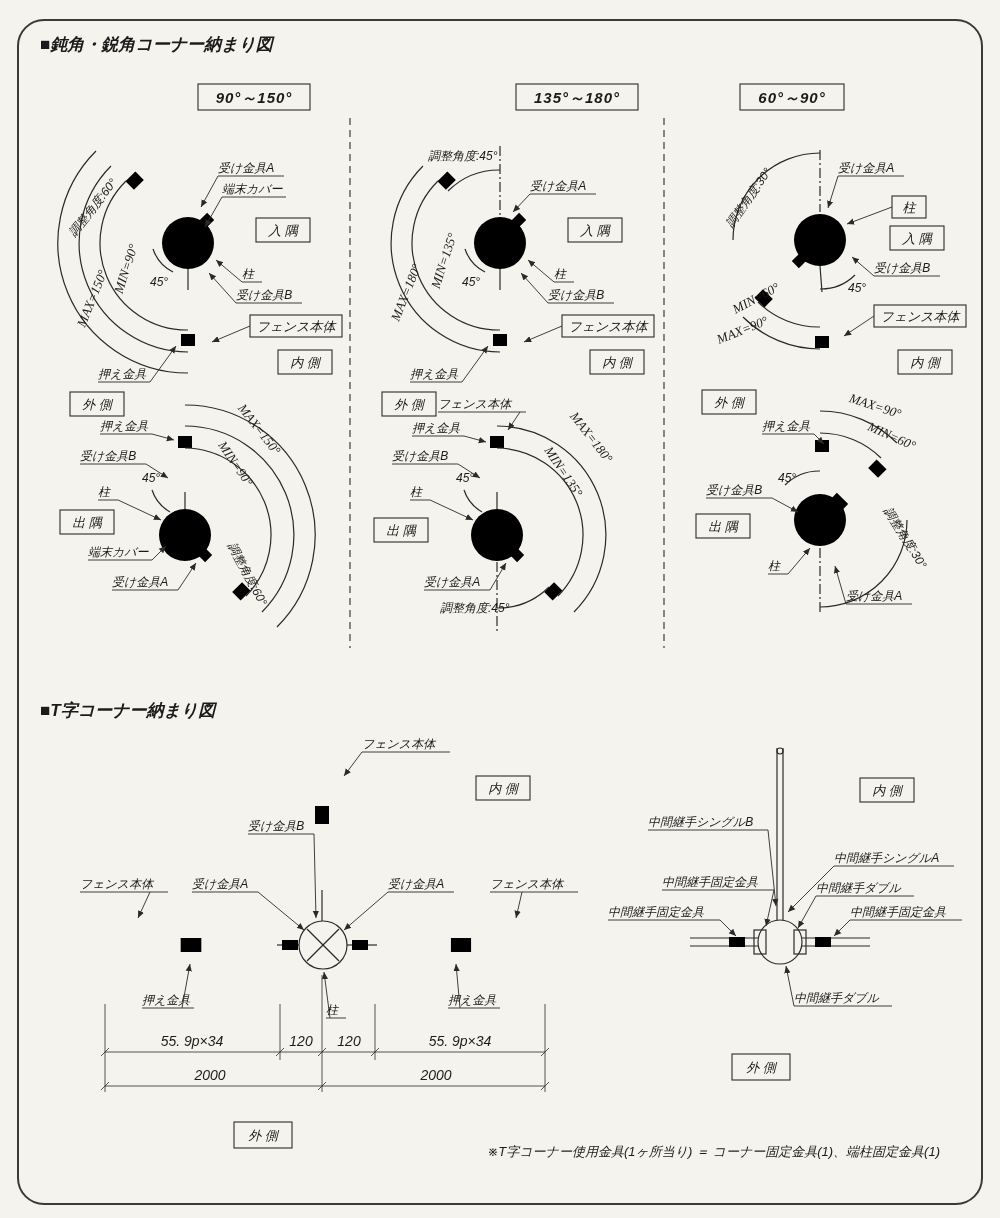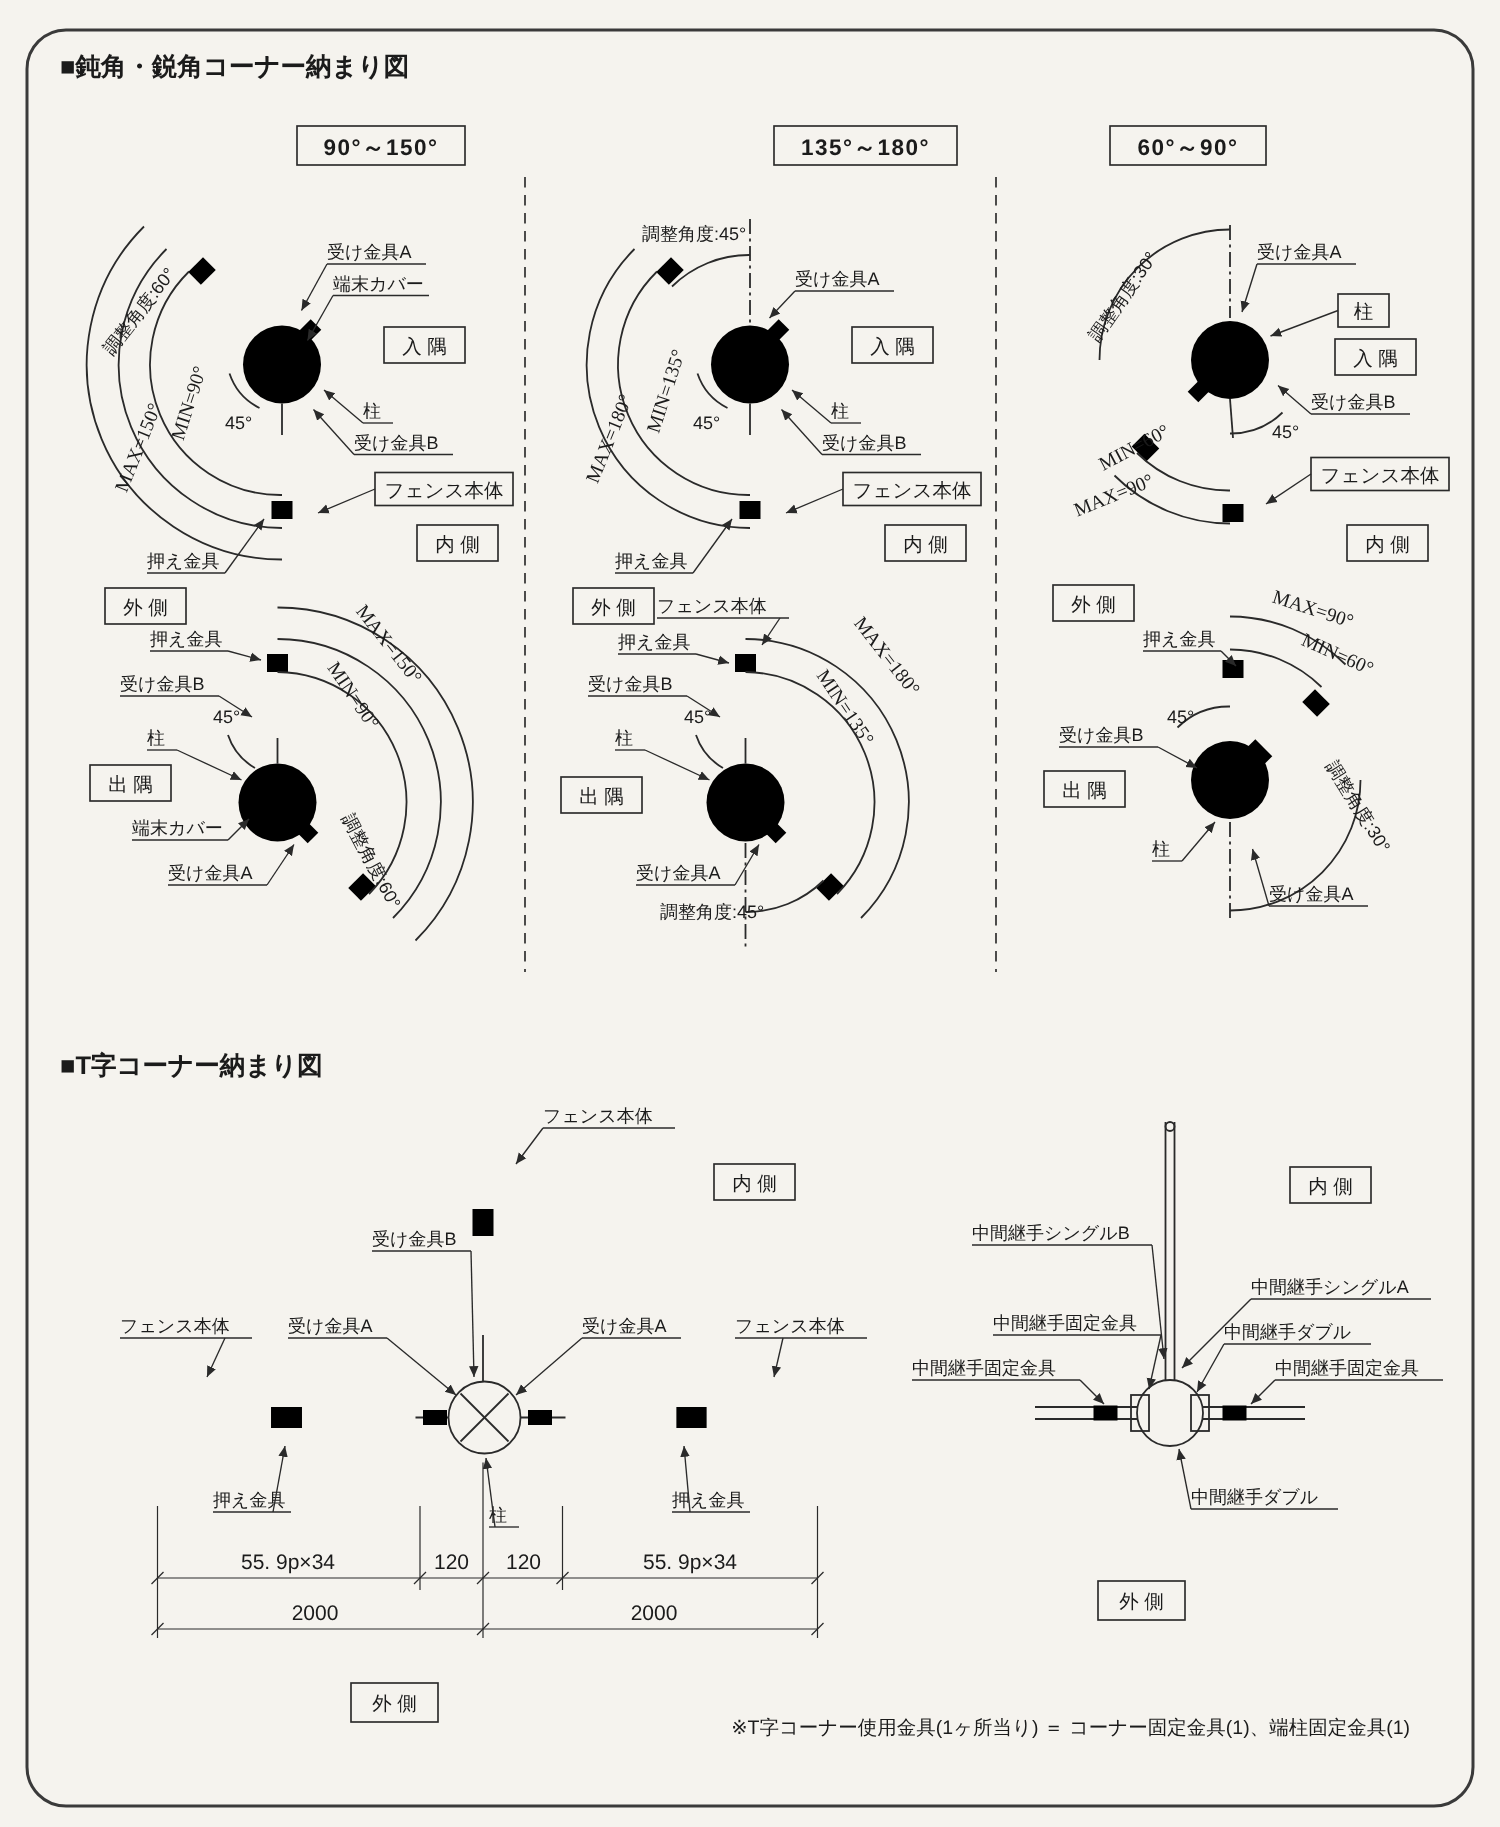--- a/index.html
+++ b/index.html
@@ -1,16 +1,16 @@
 <!DOCTYPE html>
 <html><head>
 <meta charset="utf-8">
 <style>
   html,body { margin:0; padding:0; background:#dddbd4; }
-  .sheet { width:1000px; height:1218px; position:relative; background:#f5f3ee; }
+  .sheet { width:1000px; height:1218px; position:relative; background:#f5f3ee;font-style:italic; }
   svg { display:block; }
   svg text { font-family:"Liberation Sans","DejaVu Sans",sans-serif; fill:#1b1b1b; font-size:12px; }
   .ttl { font-size:17px; font-weight:bold; }
   .hdr { font-size:15px; font-weight:bold; text-anchor:middle; letter-spacing:1px; }
   .boxlbl { font-size:13px; text-anchor:middle; }
   .lbl { font-size:12px; }
   .rot { font-size:12px; text-anchor:middle; }
   .mm  { font-size:13px; text-anchor:middle; font-family:"Liberation Serif","DejaVu Serif",serif; }
   .deg { font-size:12px; }
   .dim { font-size:14px; text-anchor:middle; }

